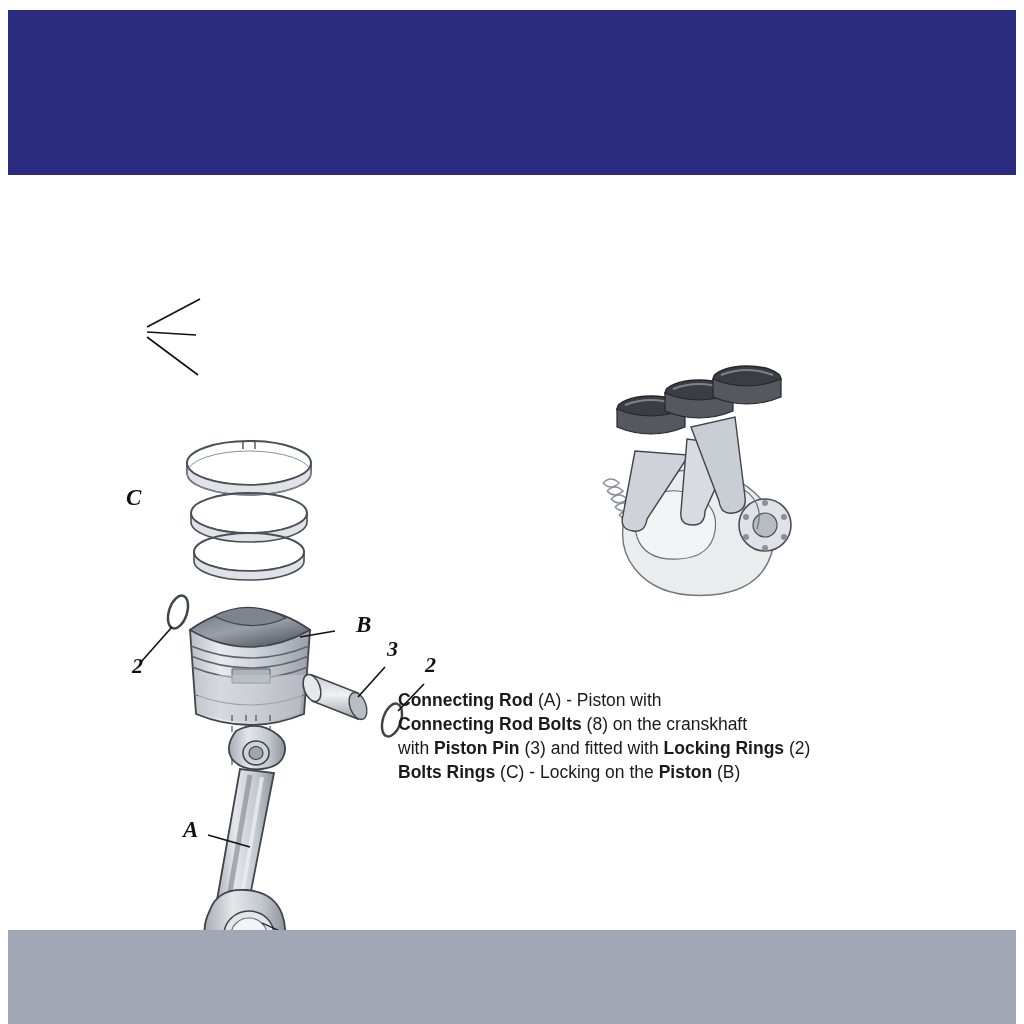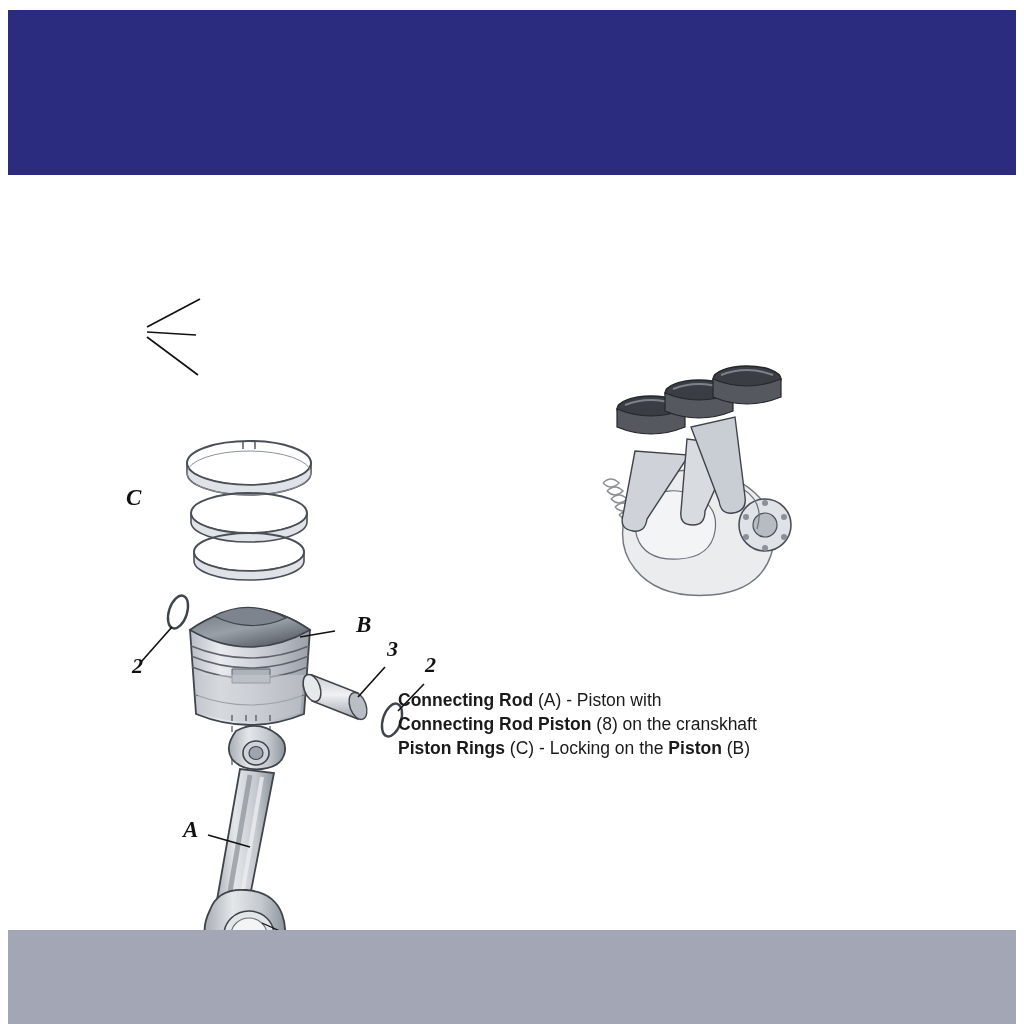--- a/index.html
+++ b/index.html
@@ -231,21 +231,24 @@
         </g>
       </g>
     </svg>
   </div>
 
   <div class="caption">
     <div>
       <span class="b">Connecting Rod</span><span> (A) - Piston with</span>
     </div>
     <div>
-      <span class="b">Connecting Rod Piston</span><span> (8) on the cranskhaft</span>
-    </div>
-    <div>
-      <span class="b">Piston Rings</span><span> (C) - Locking on the </span><span class="b">Piston</span><span> (B)</span>
+      <span class="b">Connecting Rod Bolts</span><span> (8) on the cranskhaft</span>
+    </div>
+    <div>
+      <span>with </span><span class="b">Piston Pin</span><span> (3) and fitted with </span><span class="b">Locking Rings</span><span> (2)</span>
+    </div>
+    <div>
+      <span class="b">Bolts Rings</span><span> (C) - Locking on the </span><span class="b">Piston</span><span> (B)</span>
     </div>
   </div>
 
   <div class="footer-bar"></div>
 </div>
 
 </body></html>

